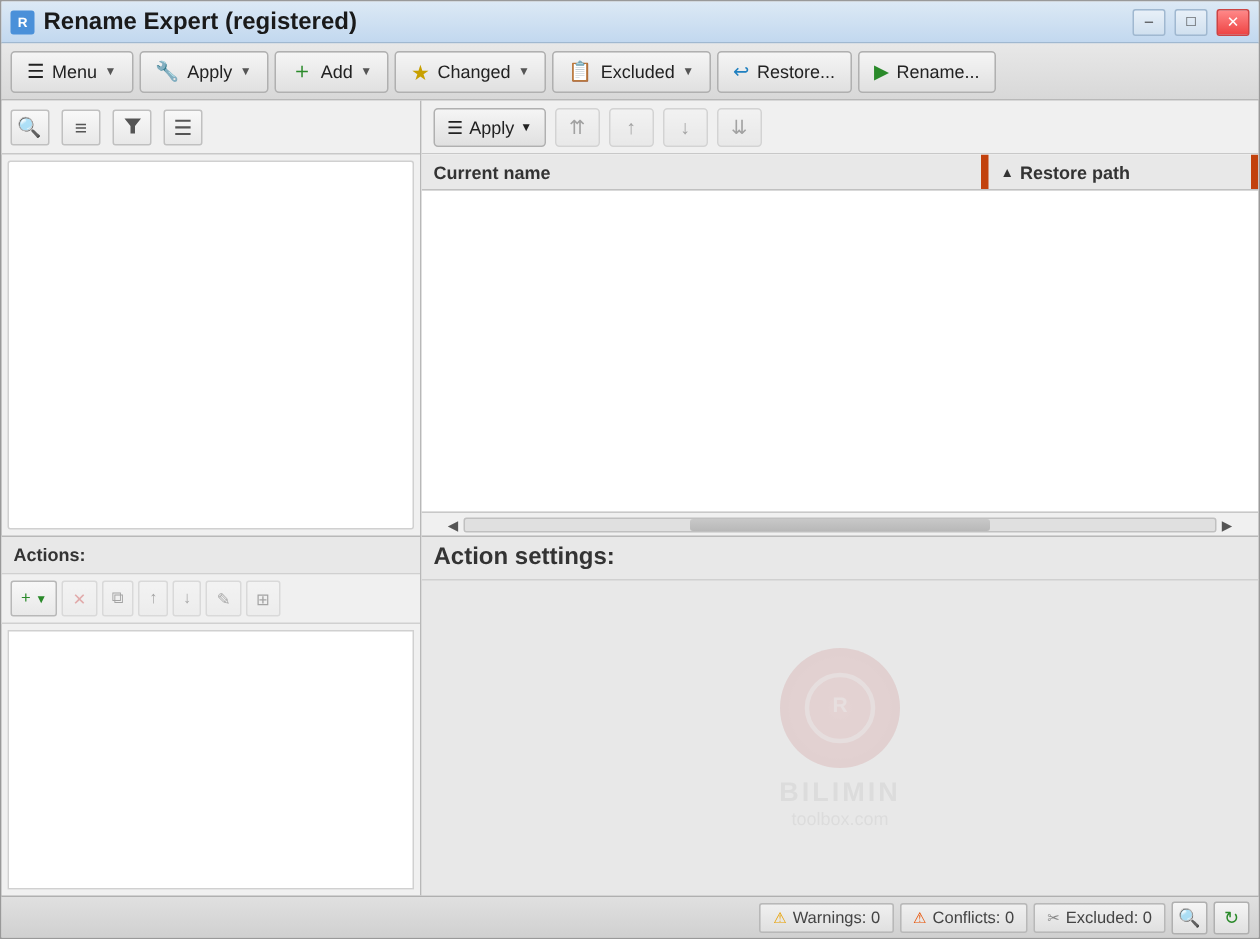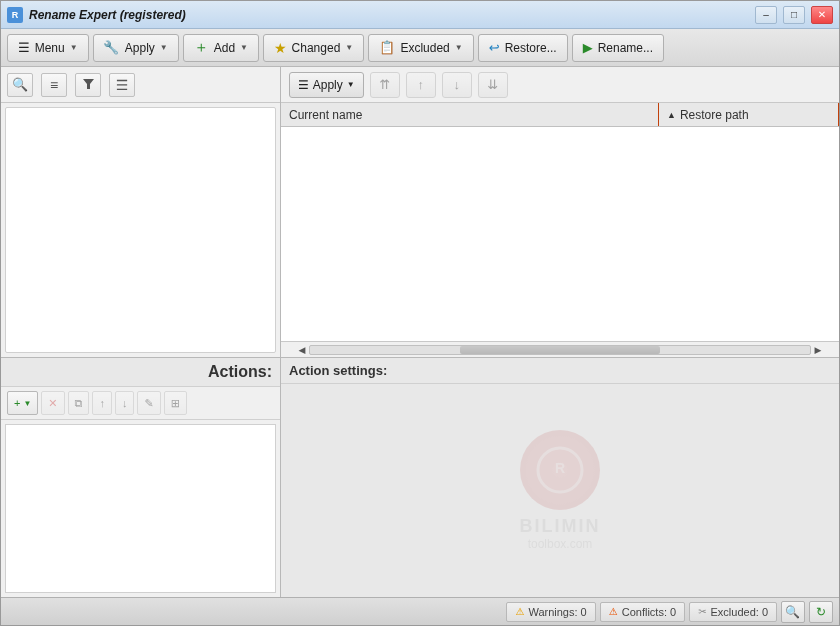--- a/index.html
+++ b/index.html
@@ -3,21 +3,21 @@
   <meta charset="utf-8">
   <style>
     * { box-sizing: border-box; margin: 0; padding: 0; }
     body { font-family: 'Segoe UI', Tahoma, sans-serif; font-size: 12px; background: #c8c8c8; user-select: none; }
 
     .window { width: 840px; height: 626px; border: 1px solid #999; display: flex; flex-direction: column; background: #f0f0f0; }
 
     
     .title-bar { background: linear-gradient(to bottom, #dce9f5, #c2d8ef); height: 28px; display: flex; align-items: center; padding: 0 6px; gap: 6px; border-bottom: 1px solid #a0b8d0; }
     .title-bar-icon { width: 16px; height: 16px; background: #4a90d9; border-radius: 2px; display: flex; align-items: center; justify-content: center; color: white; font-size: 9px; font-weight: bold; flex-shrink: 0; }
-    .title-bar-text { flex: 1; font-size: 12px; color: #1a1a1a; font-weight: 600; font-style: italic; }
+    .title-bar-text { flex: 1; font-size: 16px; color: #1a1a1a; font-weight: 600; }
     .title-btn { width: 22px; height: 18px; border: 1px solid #a0b8d0; background: linear-gradient(to bottom, #e8f0f8, #d0e0ef); cursor: pointer; display: flex; align-items: center; justify-content: center; font-size: 10px; color: #333; border-radius: 2px; }
     .title-btn.close { background: linear-gradient(to bottom, #f88, #e44); border-color: #c44; color: white; }
 
     
     .toolbar { background: linear-gradient(to bottom, #e8e8e8, #d8d8d8); height: 38px; display: flex; align-items: center; padding: 0 6px; gap: 4px; border-bottom: 1px solid #b8b8b8; }
     .toolbar-btn { height: 28px; padding: 0 10px; border: 1px solid #b0b0b0; background: linear-gradient(to bottom, #f5f5f5, #e0e0e0); cursor: pointer; display: flex; align-items: center; gap: 5px; border-radius: 3px; font-size: 12px; color: #222; }
     .toolbar-btn .arrow { font-size: 8px; color: #555; }
 
     
     .main { display: flex; flex: 1; overflow: hidden; }
@@ -27,56 +27,56 @@
 
     
     .filter-bar { height: 36px; background: #f0f0f0; border-bottom: 1px solid #c8c8c8; display: flex; align-items: center; padding: 0 6px; gap: 8px; }
     .filter-btn { width: 26px; height: 24px; border: 1px solid #c0c0c0; background: linear-gradient(to bottom, #f8f8f8, #e8e8e8); cursor: pointer; display: flex; align-items: center; justify-content: center; border-radius: 2px; font-size: 13px; color: #555; }
 
     
     .file-preview { flex: 1; background: white; border: 1px solid #d0d0d0; margin: 4px; border-radius: 2px; overflow: hidden; position: relative; }
 
     
     .actions-panel { height: 240px; border-top: 1px solid #b8b8b8; display: flex; flex-direction: column; background: #f0f0f0; }
-    .actions-label { padding: 5px 8px; font-size: 16px; color: #333; font-weight: 600; border-bottom: 1px solid #d0d0d0; background: #e8e8e8; text-align: right; }
+    .actions-label { padding: 5px 8px; font-size: 12px; color: #333; font-weight: 600; border-bottom: 1px solid #d0d0d0; background: #e8e8e8; }
     .actions-toolbar { display: flex; align-items: center; padding: 4px 6px; gap: 3px; border-bottom: 1px solid #d0d0d0; background: #f0f0f0; }
     .act-btn { height: 24px; padding: 0 6px; border: 1px solid #b8b8b8; background: linear-gradient(to bottom, #f8f8f8, #e8e8e8); cursor: pointer; display: flex; align-items: center; gap: 3px; border-radius: 2px; font-size: 11px; color: #333; }
     .act-btn.add-act { color: #2a8a2a; }
     .act-btn.disabled { opacity: 0.4; cursor: default; }
     .actions-list { flex: 1; background: white; margin: 4px; border: 1px solid #d0d0d0; }
 
     
     .right-panel { flex: 1; display: flex; flex-direction: column; overflow: hidden; }
 
     
     .list-toolbar { height: 36px; background: #f0f0f0; border-bottom: 1px solid #c8c8c8; display: flex; align-items: center; padding: 0 8px; gap: 6px; }
     .list-btn { height: 26px; padding: 0 8px; border: 1px solid #b0b0b0; background: linear-gradient(to bottom, #f5f5f5, #e0e0e0); cursor: pointer; display: flex; align-items: center; gap: 4px; border-radius: 3px; font-size: 12px; color: #222; }
     .list-btn .arrow { font-size: 8px; }
     .nav-btn { width: 30px; height: 26px; border: 1px solid #b0b0b0; background: linear-gradient(to bottom, #f5f5f5, #e0e0e0); cursor: pointer; display: flex; align-items: center; justify-content: center; border-radius: 3px; font-size: 13px; color: #444; }
     .nav-btn.disabled { opacity: 0.45; cursor: default; }
     .changed-text { margin-left: 6px; color: #555; font-size: 12px; }
 
     
     .file-list { flex: 1; background: white; overflow: hidden; display: flex; flex-direction: column; position: relative; }
     .file-list-header { display: flex; background: #e8e8e8; border-bottom: 1px solid #c0c0c0; height: 24px; align-items: center; flex-shrink: 0; }
-    .col-header { padding: 0 8px; font-size: 12px; color: #333; font-weight: 400; display: flex; align-items: center; gap: 4px; border-right: 1px solid #c2410c; height: 100%; }
+    .col-header { padding: 0 8px; font-size: 12px; color: #333; font-weight: 700; display: flex; align-items: center; gap: 4px; border-right: 5px solid #c2410c; height: 100%; }
     .col-current { flex: 1; }
     .col-new { flex: 1; }
     .col-path { width: 180px; }
     .file-list-body { flex: 1; overflow: auto; position: relative; }
 
     
     .hscroll-area { height: 16px; background: #f0f0f0; border-top: 1px solid #c8c8c8; display: flex; align-items: center; padding: 0 14px; position: relative; }
     .hscroll-track { flex: 1; height: 10px; background: #e0e0e0; border: 1px solid #c0c0c0; border-radius: 2px; position: relative; }
     .hscroll-thumb { width: 40%; height: 100%; background: linear-gradient(to bottom, #c8c8c8, #b8b8b8); border-radius: 2px; position: absolute; left: 30%; }
     .scroll-arrow { width: 14px; height: 14px; display: flex; align-items: center; justify-content: center; font-size: 9px; color: #555; cursor: pointer; }
 
     
     .settings-panel { height: 240px; border-top: 1px solid #b8b8b8; background: #e8e8e8; display: flex; flex-direction: column; position: relative; }
-    .settings-label { padding: 5px 8px; font-size: 13px; color: #333; font-weight: 600; border-bottom: 1px solid #d0d0d0; background: #e8e8e8; }
+    .settings-label { padding: 5px 8px; font-size: 16px; color: #333; font-weight: 600; border-bottom: 1px solid #d0d0d0; background: #e8e8e8; }
     .settings-body { flex: 1; display: flex; align-items: center; justify-content: center; position: relative; overflow: hidden; }
     .watermark { position: absolute; opacity: 0.12; display: flex; flex-direction: column; align-items: center; }
     .watermark-logo { width: 80px; height: 80px; border-radius: 50%; background: radial-gradient(circle, #c44 0%, #a22 100%); display: flex; align-items: center; justify-content: center; margin-bottom: 6px; }
     .watermark-logo svg { opacity: 0.5; }
     .watermark-text { font-size: 18px; font-weight: bold; color: #888; letter-spacing: 2px; }
     .watermark-sub { font-size: 12px; color: #888; }
 
     
     .status-bar { height: 28px; background: linear-gradient(to bottom, #e0e0e0, #d0d0d0); border-top: 1px solid #b0b0b0; display: flex; align-items: center; justify-content: flex-end; padding: 0 6px; gap: 4px; }
     .status-item { display: flex; align-items: center; gap: 4px; padding: 2px 8px; border: 1px solid #b8b8b8; background: linear-gradient(to bottom, #f0f0f0, #e0e0e0); border-radius: 2px; font-size: 11px; color: #444; height: 20px; }

